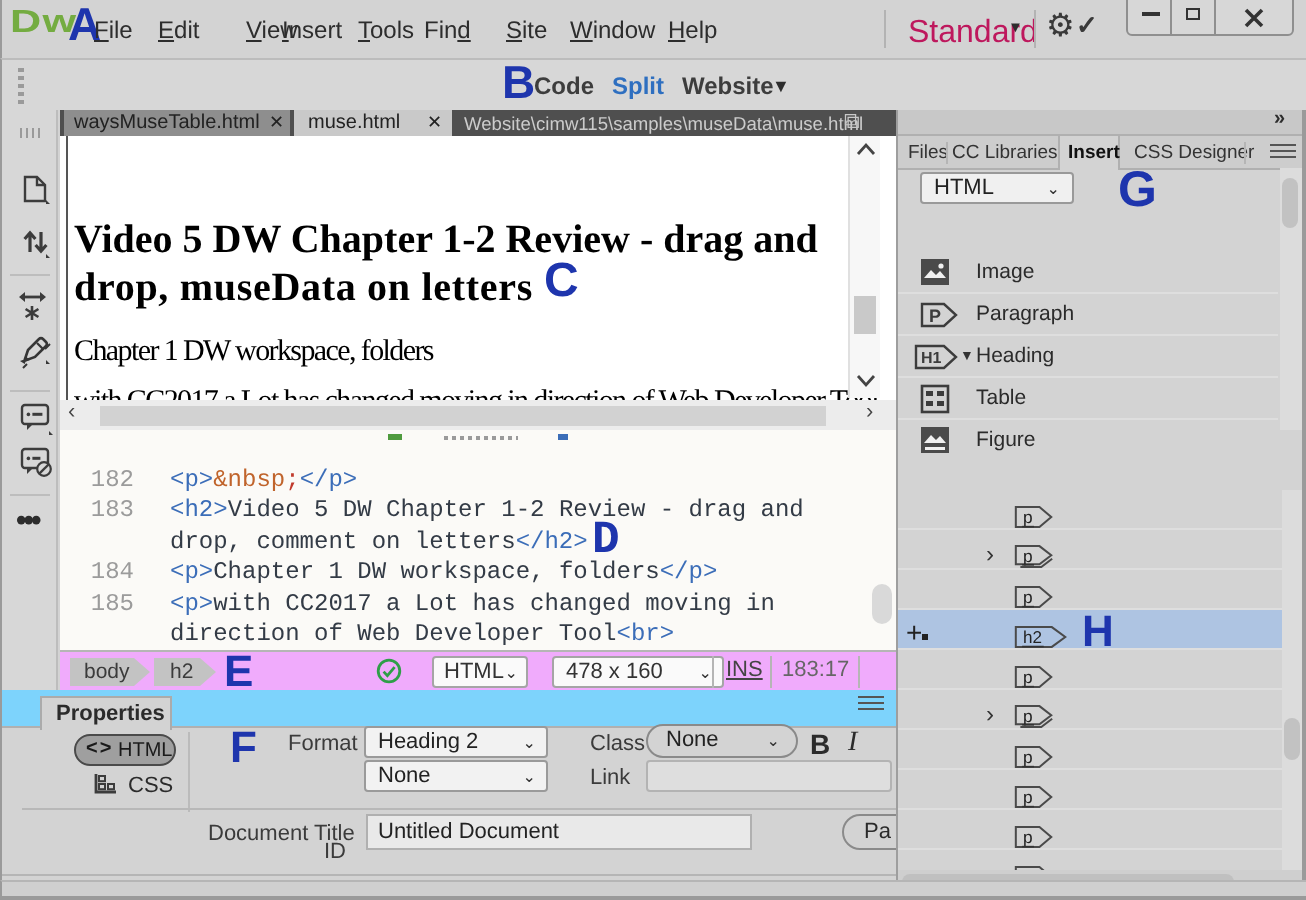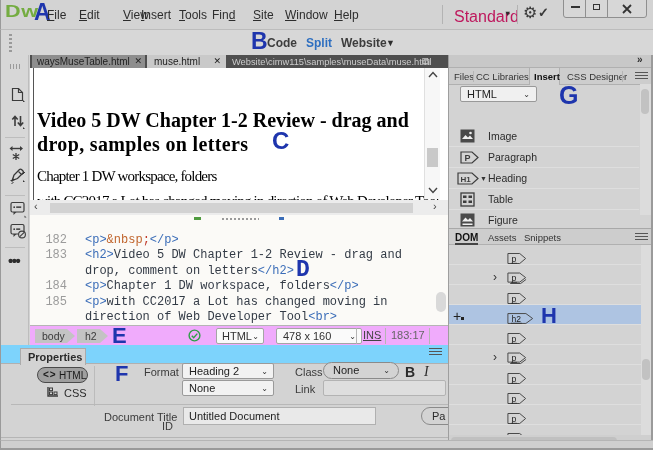--- a/index.html
+++ b/index.html
@@ -124,21 +124,21 @@
         <path d="M9.8 13.7 l4.4 -4.4" stroke="#3c3c3c" stroke-width="1.1"></path>
       </svg>
     </div>
   <div class="abs" style="left:4px;top:192px;width:20px;height:1px;background:#bdbdbd;"></div>
   <div class="abs" style="left:7px;top:197px;font-size:15px;color:#2d2d2d;letter-spacing:-1.5px;font-weight:bold;">•••</div>
 </div>
 
 <div class="abs" style="left:30px;top:68px;width:418px;height:132px;background:#ffffff;overflow:hidden;">
   <div class="abs" style="left:3px;top:0;width:1px;height:132px;background:#555;"></div>
   <div class="abs" style="left:7px;top:41px;font-family:'Liberation Serif',serif;font-size:20px;font-weight:bold;color:#000;white-space:nowrap;">Video 5 DW Chapter 1-2 Review - drag and</div>
-  <div class="abs" style="left:7px;top:64.5px;font-family:'Liberation Serif',serif;font-size:20px;font-weight:bold;color:#000;letter-spacing:0.35px;white-space:nowrap;">drop, samples on letters</div>
+  <div class="abs" style="left:7px;top:64.5px;font-family:'Liberation Serif',serif;font-size:20px;font-weight:bold;color:#000;letter-spacing:0.35px;white-space:nowrap;">drop, museData on letters</div>
   <span class="abs blue" style="left:242px;top:59px;font-size:24px;">C</span>
   <div class="abs" style="left:7px;top:100px;font-family:'Liberation Serif',serif;font-size:15px;color:#000;letter-spacing:-0.8px;white-space:nowrap;">Chapter 1 DW workspace, folders</div>
   <div class="abs" style="left:7px;top:125px;font-family:'Liberation Serif',serif;font-size:15px;color:#000;letter-spacing:-0.8px;white-space:nowrap;">with CC2017 a Lot has changed moving in direction of Web Developer Tool</div>
 
   <div class="abs" style="left:394px;top:0;width:16px;height:131px;background:#f7f7f7;border-left:1px solid #e0e0e0;">
     <svg class="abs" style="left:2px;top:3px;" width="12" height="7" viewBox="0 0 12 7">
         <path d="M2 6 L6 1.5 L10 6" fill="none" stroke="#444" stroke-width="1.4"></path>
       </svg>
     <div class="abs" style="left:2px;top:80px;width:11px;height:19px;background:#c9c9c9;"></div>
     <svg class="abs" style="left:2px;top:119px;" width="12" height="7" viewBox="0 0 12 7">
@@ -334,26 +334,20 @@
           </svg>
         </span>
         <span class="abs" style="left:39px;top:4px;">Figure</span>
       </div>
   </div>
 
   <div class="abs" style="left:191px;top:29px;width:11px;height:131px;background:#dcdcdc;">
       <div class="abs" style="left:1px;top:5px;width:8px;height:25px;background:#c2c2c2;border-radius:4px;"></div>
     </div>
 
-  <div class="abs" style="left:0;top:173px;width:205px;height:17px;background:#cdcdcd;border-top:1px solid #a8a8a8;border-bottom:1px solid #b0b0b0;font-size:11px;color:#333;">
-    <span class="abs" style="left:6px;top:3px;font-size:10px;font-weight:bold;color:#111;border-bottom:2px solid #444;padding-bottom:0px;">DOM</span>
-    <span class="abs" style="left:39px;top:3px;font-size:9.5px;">Assets</span>
-    <span class="abs" style="left:75px;top:3px;font-size:9.5px;">Snippets</span>
-    <div class="abs" style="left:186px;top:4px;width:13px;height:9px;background-image:repeating-linear-gradient(to bottom,#555 0,#555 1px,transparent 1px,transparent 3px);"></div>
-  </div>
 
   <div id="domrows" class="abs" style="left:0;top:190px;width:192px;height:192px;overflow:hidden;">
     <div class="abs dr" style="top:0;">
         <svg class="abs bp" viewBox="0 0 22 14">
           <path class="tgp" d="M1 1.5 h13 l6.5 5.5 l-6.5 5.5 h-13 z"></path>
           <text x="5" y="10.5">p</text>
           <path d="M4.5 12.3 h6.5" stroke="#333" stroke-width="0.9"></path>
         </svg>
       </div>
     <div class="abs dr" style="top:20px;">

